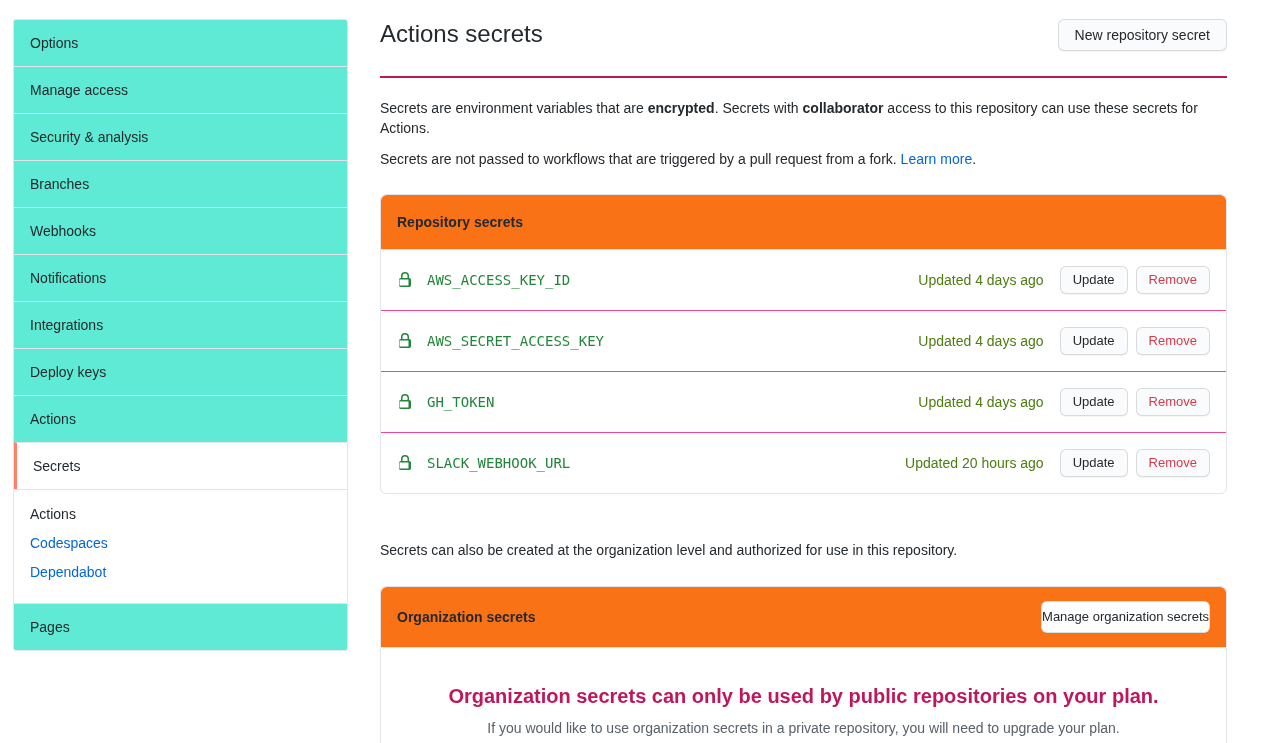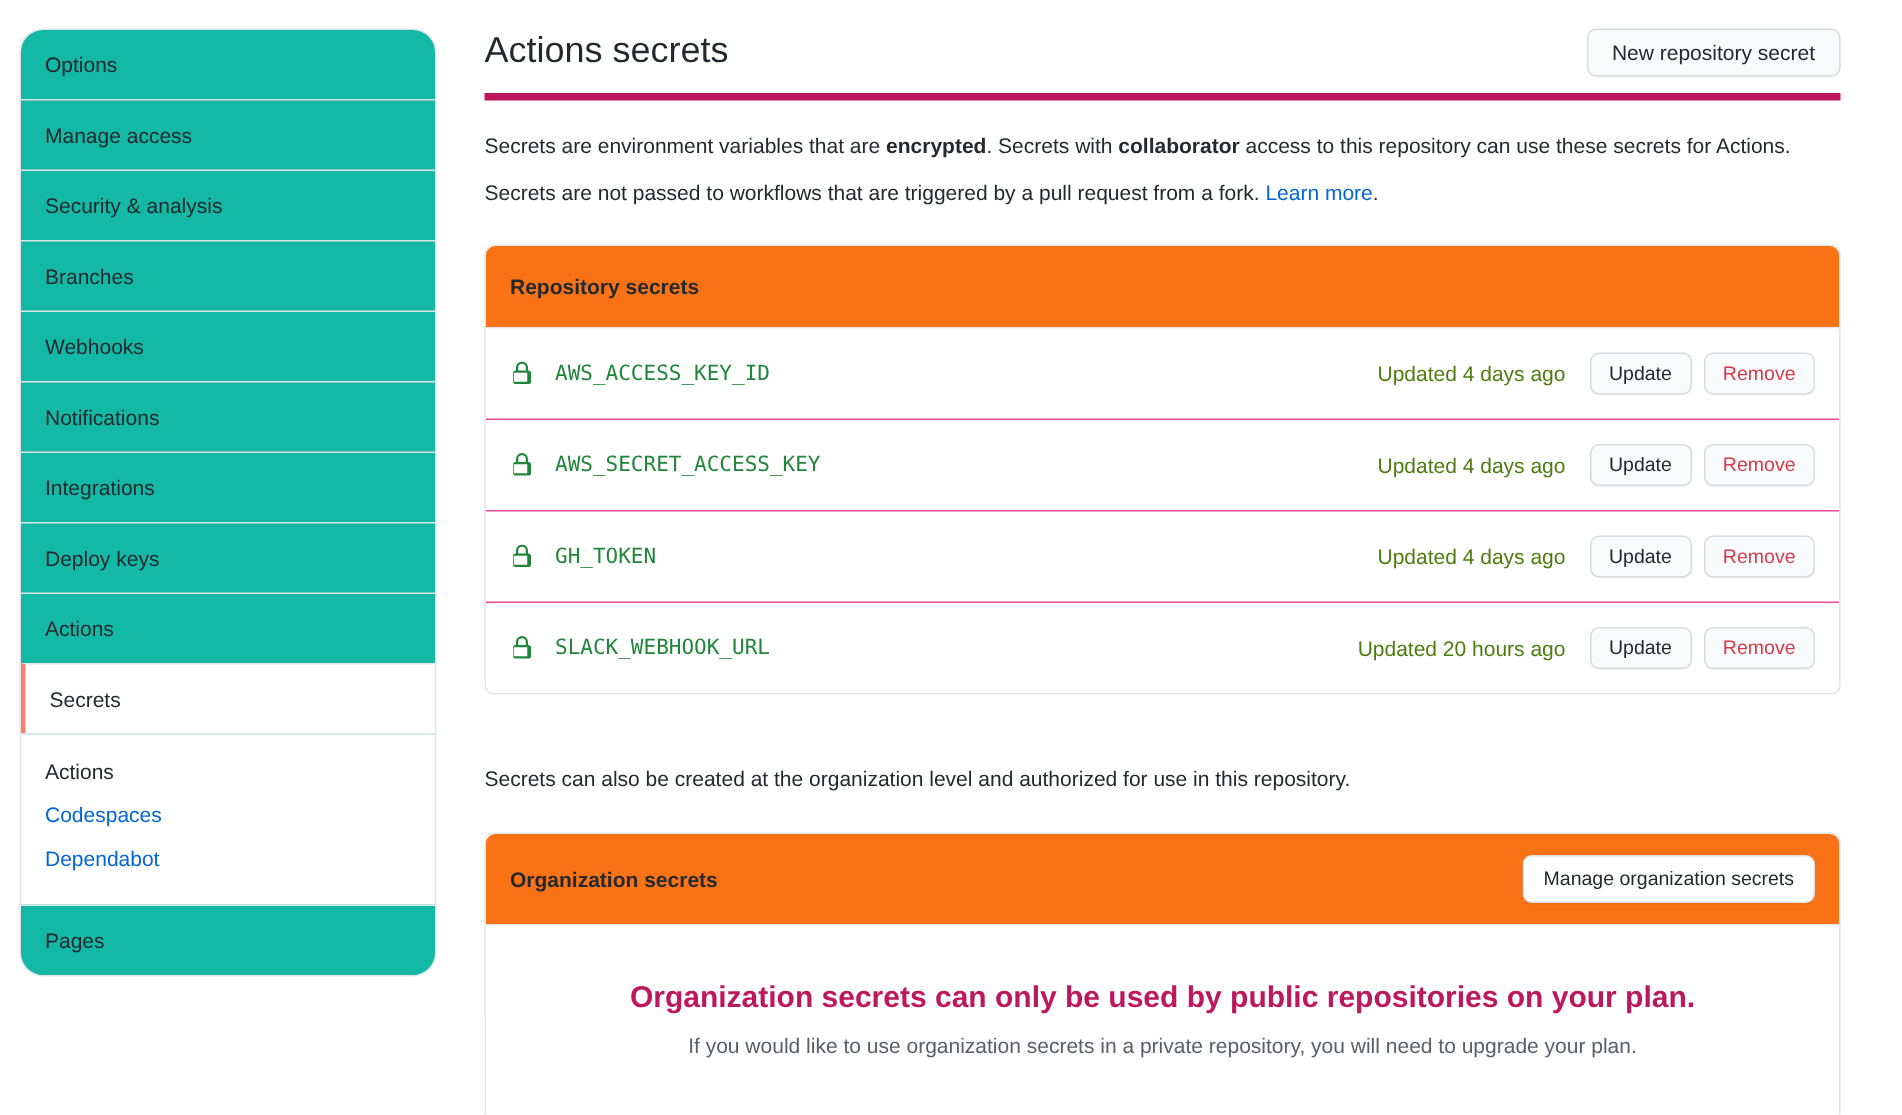--- a/index.html
+++ b/index.html
@@ -9,43 +9,43 @@
     font-family: "Liberation Sans", "DejaVu Sans", sans-serif;
     font-size: 14px; color: #24292e;
     -webkit-font-smoothing: antialiased;
   }
   a { text-decoration: none; cursor: pointer; }
 
   .layout { display: flex; align-items: flex-start; padding: 19px 41px 0 13px; }
 
   
   .sidebar {
-    width: 278px; flex: none;
-    border: 1px solid #e1e4e8; border-radius: 16px;
-    background: #14b8a6; overflow: hidden;
+    width: 335px; flex: none;
+    border: 1px solid #e1e4e8; border-radius: 3px;
+    background: #5eead4; overflow: hidden;
   }
   .side-item {
     display: block; padding: 13px 16px; line-height: 20px;
     color: #24292e; border-top: 1px solid #e1e4e8; cursor: pointer;
   }
   .side-item:first-child { border-top: none; }
   .side-item.active {
     background: #ffffff; border-left: 3px solid #f9826c; 
     font-weight: 400;
   }
   .subnav { background: #ffffff; padding: 10px 16px 16px 16px; border-top: 1px solid #e1e4e8; }
   .sub-item { display: block; padding: 5px 0; line-height: 19px; color: #24292e; }
   .sub-item.link { color: #0366d6; }
   .side-item.pages { border-top: 1px solid #e1e4e8; }
 
   
   .main { flex: 1; margin-left: 32px; min-width: 0; }
   .subhead {
     display: flex; justify-content: space-between; align-items: flex-start;
-    padding-bottom: 11px; border-bottom: 5px solid #be185d;
+    padding-bottom: 25px; border-bottom: 2px solid #be185d;
   }
   .page-title { margin: 0; font-size: 24px; font-weight: 400; line-height: 1.25; }
 
   .btn {
     display: inline-block; cursor: pointer;
     font-family: inherit; font-size: 14px; font-weight: 500; line-height: 20px;
     padding: 5px 16px; color: #24292e;
     background: #fafbfc; border: 1px solid rgba(27,31,35,0.15); border-radius: 6px;
     box-shadow: 0 1px 0 rgba(27,31,35,0.04);
     white-space: nowrap;
@@ -185,21 +185,21 @@
         </li>
 
       </ul>
     </section>
 
     <p class="org-note">Secrets can also be created at the organization level and authorized for use in this repository.</p>
 
     <section class="box">
       <div class="box-header with-btn">
         <h3 class="box-title">Organization secrets</h3>
-        <button class="btn btn-white" style="font-size:13px; padding:5px 13px;">Manage organization secrets</button>
+        <button class="btn btn-white" style="font-size:13px; padding:5px 0;">Manage organization secrets</button>
       </div>
       <div class="blankslate">
         <h3 class="blankslate-heading">Organization secrets can only be used by public repositories on your plan.</h3>
         <p class="blankslate-text">If you would like to use organization secrets in a private repository, you will need to upgrade your plan.</p>
       </div>
     </section>
 
   </main>
 </div>
 

